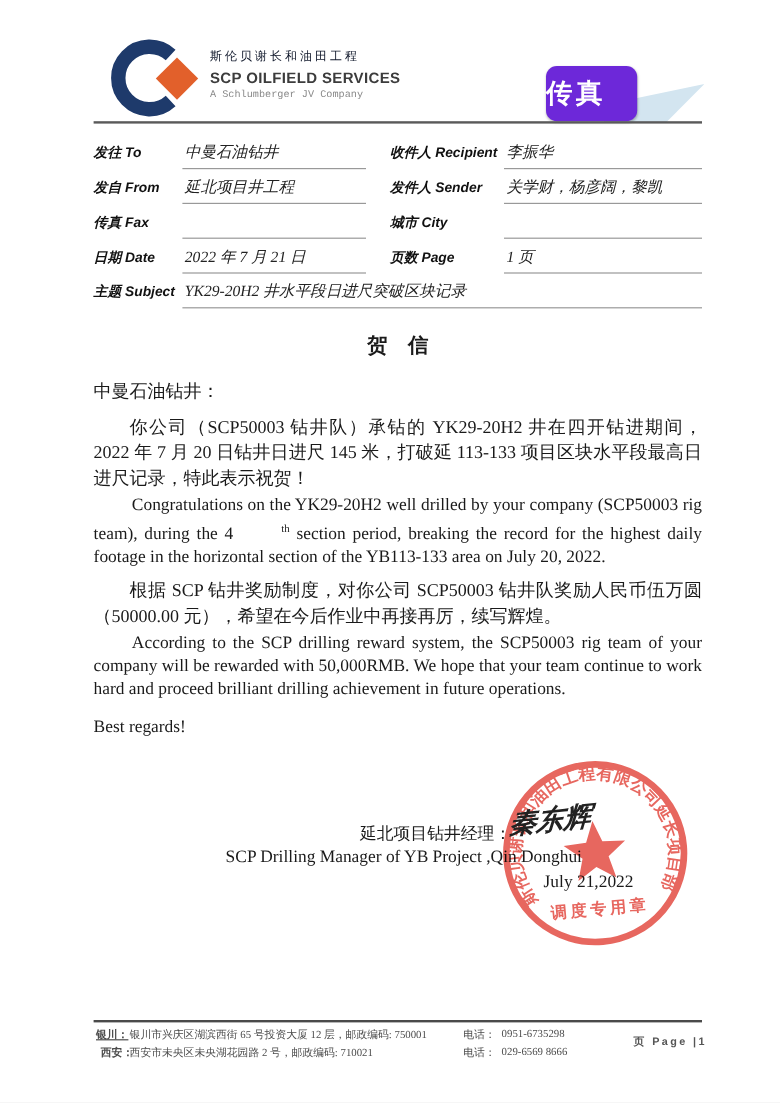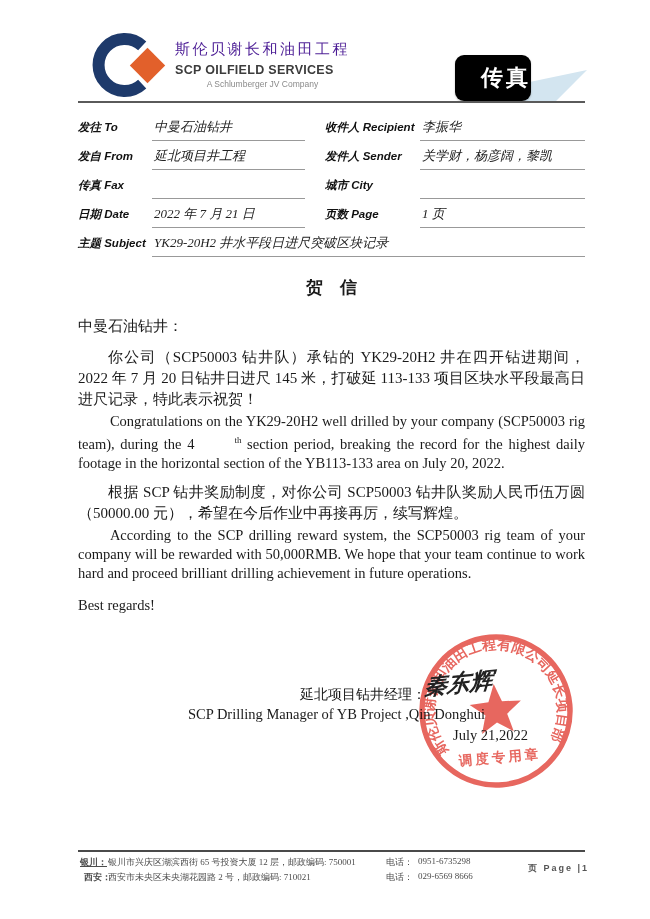--- a/index.html
+++ b/index.html
@@ -5,31 +5,31 @@
   * { margin:0; padding:0; box-sizing:border-box; }
   html,body { background:#e8e8e8; }
   .page {
     position:relative; width:650px; height:919px; background:#ffffff;
     margin:0 auto; overflow:hidden;
     font-family:"Liberation Serif","DejaVu Serif",serif; color:#1a1a1a;
   }
   
   .logo-mark { position:absolute; left:86px; top:32px; }
   .logo-text { position:absolute; left:175px; top:40px; }
-  .logo-cn   { font-size:15px; letter-spacing:2.5px; color:#4c1d95;
+  .logo-cn   { font-size:10px; letter-spacing:2.5px; color:#0f172a;
                font-family:"Liberation Serif","DejaVu Serif",serif; }
   .logo-en   { font-size:12.5px; font-weight:bold; color:#3c3c3c; margin-top:4px;
                font-family:"Liberation Sans","DejaVu Sans",sans-serif; letter-spacing:.3px; }
   .logo-tag  { font-size:8.5px; color:#8a8a8a; margin-top:2px;
-               font-family:Liberation Sans, sans-serif;text-align:center; }
+               font-family:Liberation Mono, monospace; }
   .fax-swoosh { position:absolute; left:503px; top:70px; width:84px; height:32px;
                background:#d3e5f0; clip-path:polygon(0 55%,100% 0,62% 100%,0 100%); }
   .fax-badge { position:absolute; left:455px; top:55px; width:76px; height:46px;
-               background:#000000; border-radius:9px; display:flex;
-               align-items:center; justify-content:flex-end;
+               background:#6d28d9; border-radius:9px; display:flex;
+               align-items:center; justify-content:flex-start;
                box-shadow:0 1px 2px rgba(0,0,0,.25); }
   .fax-badge span { color:#ffffff; font-size:22px; font-weight:bold; letter-spacing:3px;
                font-family:"Liberation Serif","DejaVu Serif",serif; }
   .header-rule { position:absolute; left:78px; top:101px; width:507px; height:2px; background:#5a5a5a; }
   
   .form { position:absolute; left:78px; top:113px; width:507px;
           font-size:12px; }
   .frow { position:relative; height:29px;font-style:italic; }
   .flabel { position:absolute; top:7px; font-weight:bold; color:#111;
             font-family:"Liberation Sans","DejaVu Sans",sans-serif; font-size:11.5px; }

